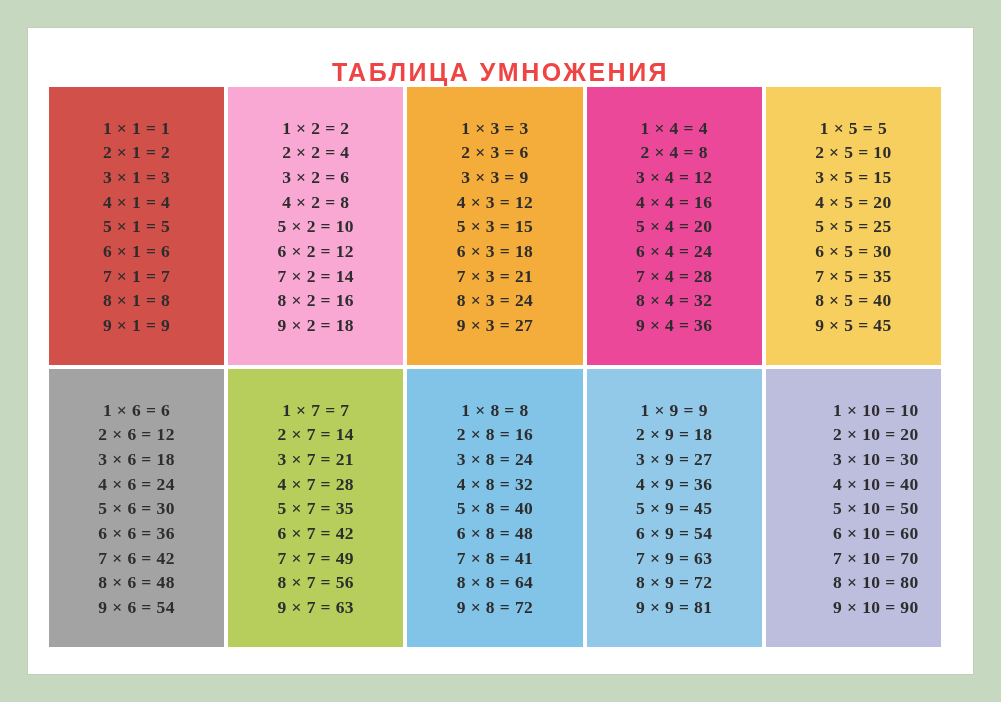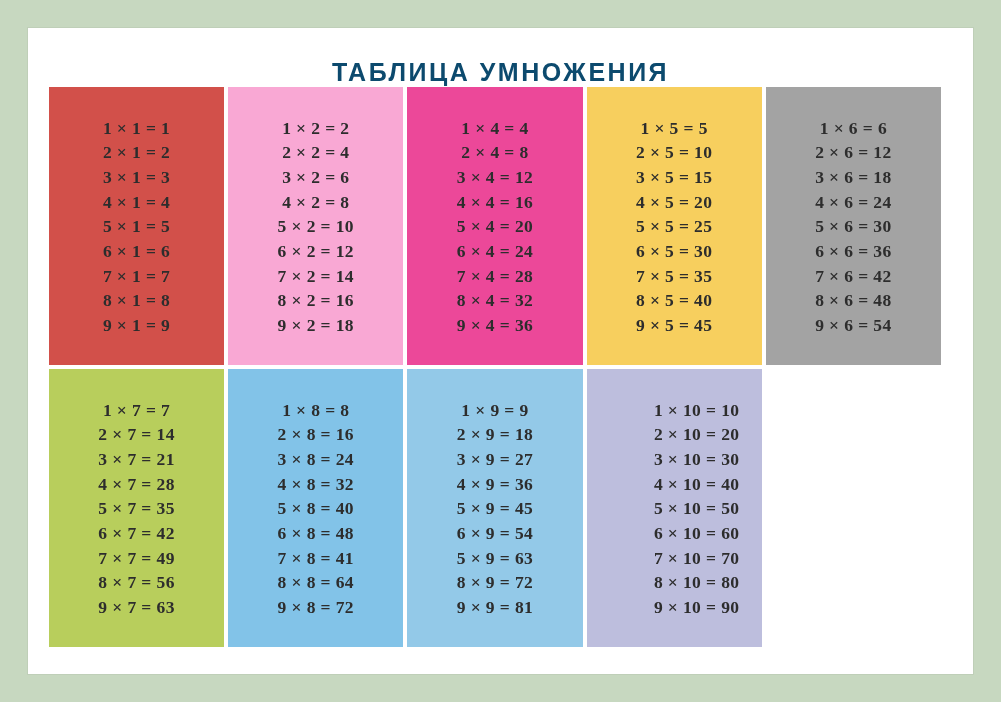--- a/index.html
+++ b/index.html
@@ -63,21 +63,21 @@
     margin: 0;
     padding: 3.6px 0;
     white-space: nowrap;
     letter-spacing: 0.4px;
   }
 </style>
 </head>
 <body style="background: rgb(199, 216, 192);">
 
 <div id="poster" style="background: rgb(255, 255, 255);">
-  <div id="title" style="color: #0c4a6e;">ТАБЛИЦА УМНОЖЕНИЯ</div>
+  <div id="title" style="color: #ef4444;">ТАБЛИЦА УМНОЖЕНИЯ</div>
   <div id="grid">
       <div class="cell" style="background: rgb(210, 80, 74);">
         <div class="line">1 × 1 = 1</div>
         <div class="line">2 × 1 = 2</div>
         <div class="line">3 × 1 = 3</div>
         <div class="line">4 × 1 = 4</div>
         <div class="line">5 × 1 = 5</div>
         <div class="line">6 × 1 = 6</div>
         <div class="line">7 × 1 = 7</div>
         <div class="line">8 × 1 = 8</div>
@@ -86,20 +86,31 @@
       <div class="cell" style="background: #f9a8d4;">
         <div class="line">1 × 2 = 2</div>
         <div class="line">2 × 2 = 4</div>
         <div class="line">3 × 2 = 6</div>
         <div class="line">4 × 2 = 8</div>
         <div class="line">5 × 2 = 10</div>
         <div class="line">6 × 2 = 12</div>
         <div class="line">7 × 2 = 14</div>
         <div class="line">8 × 2 = 16</div>
         <div class="line">9 × 2 = 18</div>
+      </div>
+      <div class="cell" style="background: rgb(244, 172, 58);">
+        <div class="line">1 × 3 = 3</div>
+        <div class="line">2 × 3 = 6</div>
+        <div class="line">3 × 3 = 9</div>
+        <div class="line">4 × 3 = 12</div>
+        <div class="line">5 × 3 = 15</div>
+        <div class="line">6 × 3 = 18</div>
+        <div class="line">7 × 3 = 21</div>
+        <div class="line">8 × 3 = 24</div>
+        <div class="line">9 × 3 = 27</div>
       </div>
       <div class="cell" style="background: #ec4899;">
         <div class="line">1 × 4 = 4</div>
         <div class="line">2 × 4 = 8</div>
         <div class="line">3 × 4 = 12</div>
         <div class="line">4 × 4 = 16</div>
         <div class="line">5 × 4 = 20</div>
         <div class="line">6 × 4 = 24</div>
         <div class="line">7 × 4 = 28</div>
         <div class="line">8 × 4 = 32</div>
@@ -149,21 +160,21 @@
         <div class="line">8 × 8 = 64</div>
         <div class="line">9 × 8 = 72</div>
       </div>
       <div class="cell" style="background: rgb(147, 201, 232);">
         <div class="line">1 × 9 = 9</div>
         <div class="line">2 × 9 = 18</div>
         <div class="line">3 × 9 = 27</div>
         <div class="line">4 × 9 = 36</div>
         <div class="line">5 × 9 = 45</div>
         <div class="line">6 × 9 = 54</div>
-        <div class="line">5 × 9 = 63</div>
+        <div class="line">7 × 9 = 63</div>
         <div class="line">8 × 9 = 72</div>
         <div class="line">9 × 9 = 81</div>
       </div>
       <div class="cell" style="background: rgb(189, 190, 221); padding-left: 45px;">
         <div class="line">1 × 10 = 10</div>
         <div class="line">2 × 10 = 20</div>
         <div class="line">3 × 10 = 30</div>
         <div class="line">4 × 10 = 40</div>
         <div class="line">5 × 10 = 50</div>
         <div class="line">6 × 10 = 60</div>

